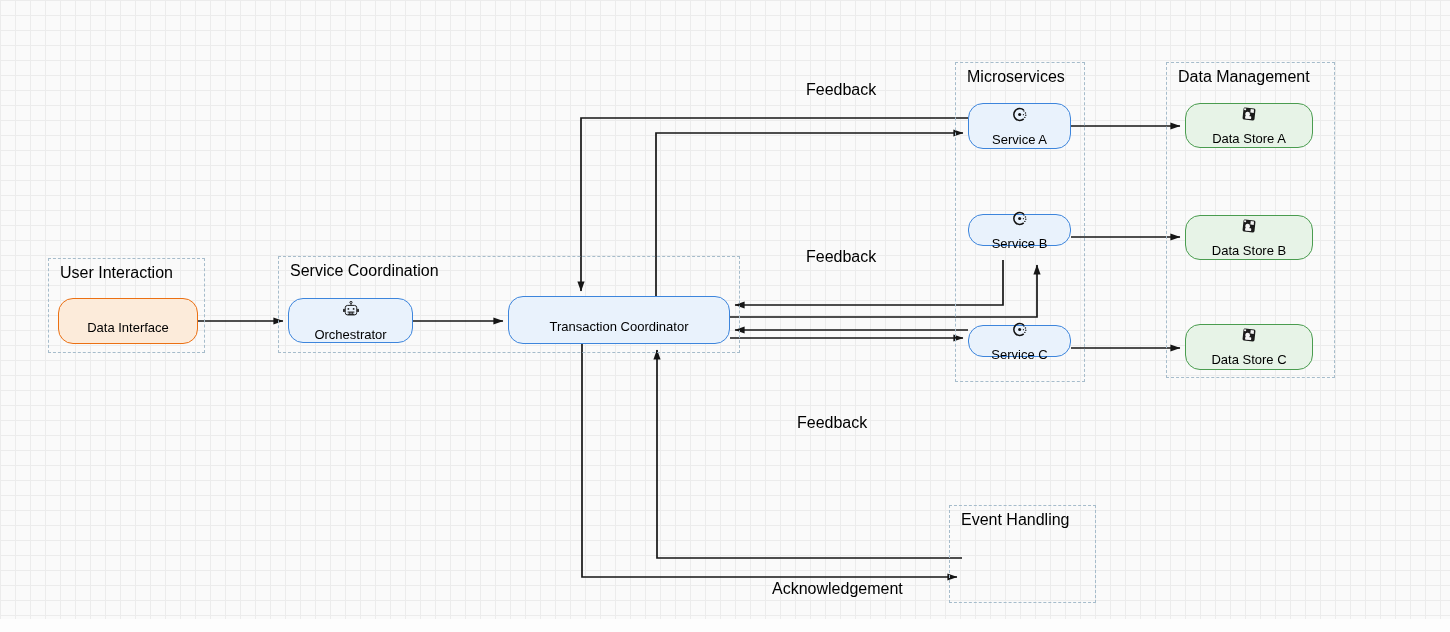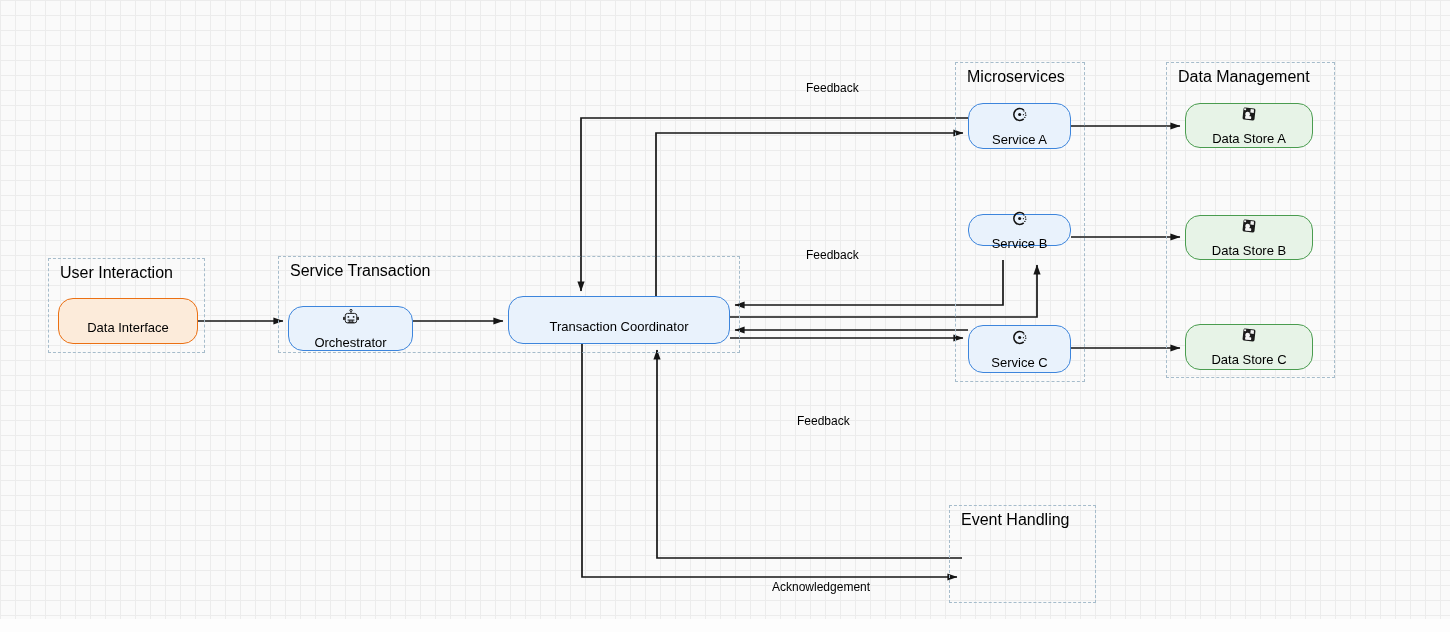--- a/index.html
+++ b/index.html
@@ -34,31 +34,31 @@
     gap:10px; font-size:13px; color:#000;
   }
   .node .icon{line-height:0; display:block;}
   .node .label{line-height:14px; white-space:nowrap;}
   .node.no-icon{padding-top:13px;}
   .blue  {background:#e9f2fc; border:1.6px solid #3d85dc;}
   .orange{background:#fcebda; border:1.6px solid #eb7013;}
   .green {background:#e7f3e7; border:1.6px solid #4a9c4f;}
 
   .n-user_interface{left:58px;  top:298px; width:140px; height:46px;}
-  .n-orchestrator{left:288px; top:298px; width:125px; height:45px;margin-top:8px;}
+  .n-orchestrator{left:288px; top:298px; width:125px; height:45px;}
   .n-transaction_coordinator{left:508px; top:296px; width:222px; height:48px;}
   .n-service_a{left:968px; top:103px; width:103px; height:46px;}
   .n-service_b{left:968px; top:214px; width:103px; height:32px;}
-  .n-service_c{left:968px; top:325px; width:103px; height:48px;}
+  .n-service_c{left:968px; top:325px; width:103px; height:32px;}
   .n-data_store_a{left:1185px; top:103px; width:128px; height:45px;}
   .n-data_store_b{left:1185px; top:215px; width:128px; height:45px;}
   .n-data_store_c{left:1185px; top:324px; width:128px; height:46px;}
   .n-event_store{left:962px; top:547px; width:116px; height:46px;}
 
-  .edge-label{position:absolute; font-size:12px; color:#000; white-space:nowrap;}
+  .edge-label{position:absolute; font-size:16px; color:#000; white-space:nowrap;}
   .el-feedback-a{left:806px; top:81px;}
   .el-feedback-b{left:806px; top:248px;}
   .el-feedback-c{left:797px; top:414px;}
   .el-acknowledgement{left:772px; top:580px;}
   .tilt{transform:rotate(6deg);}
 </style>
 </head>
 <body>
 
 <div class="canvas">
@@ -81,21 +81,21 @@
     <polyline points="1071,237 1180,237" marker-end="url(#arrow)"></polyline>
     <polyline points="1071,348 1180,348" marker-end="url(#arrow)"></polyline>
     <polyline points="582,344 582,577 957,577" marker-end="url(#arrow)"></polyline>
     <polyline points="962,558 657,558 657,350" marker-end="url(#arrow)"></polyline>
   </svg>
 
   <div class="group g-user_interaction">
     <div class="group-title">User Interaction</div>
   </div>
   <div class="group g-service_coordination">
-    <div class="group-title">Service Transaction</div>
+    <div class="group-title">Service Coordination</div>
   </div>
   <div class="group g-microservices">
     <div class="group-title">Microservices</div>
   </div>
   <div class="group g-data_management">
     <div class="group-title">Data Management</div>
   </div>
   <div class="group g-event_handling">
     <div class="group-title">Event Handling</div>
   </div>

